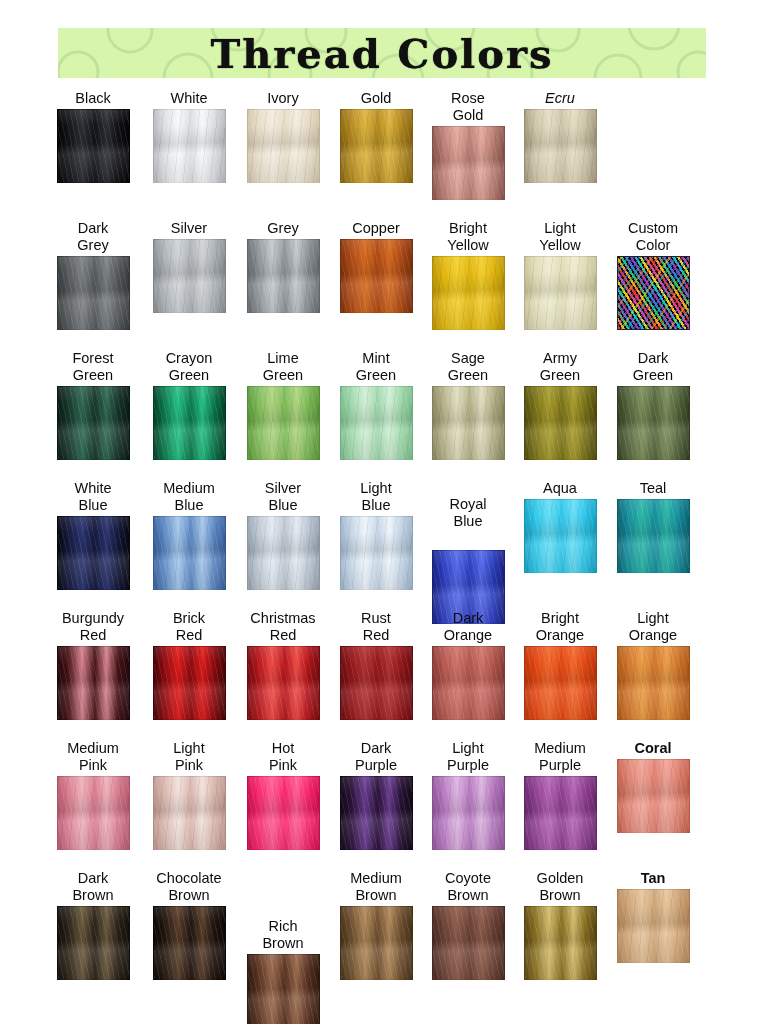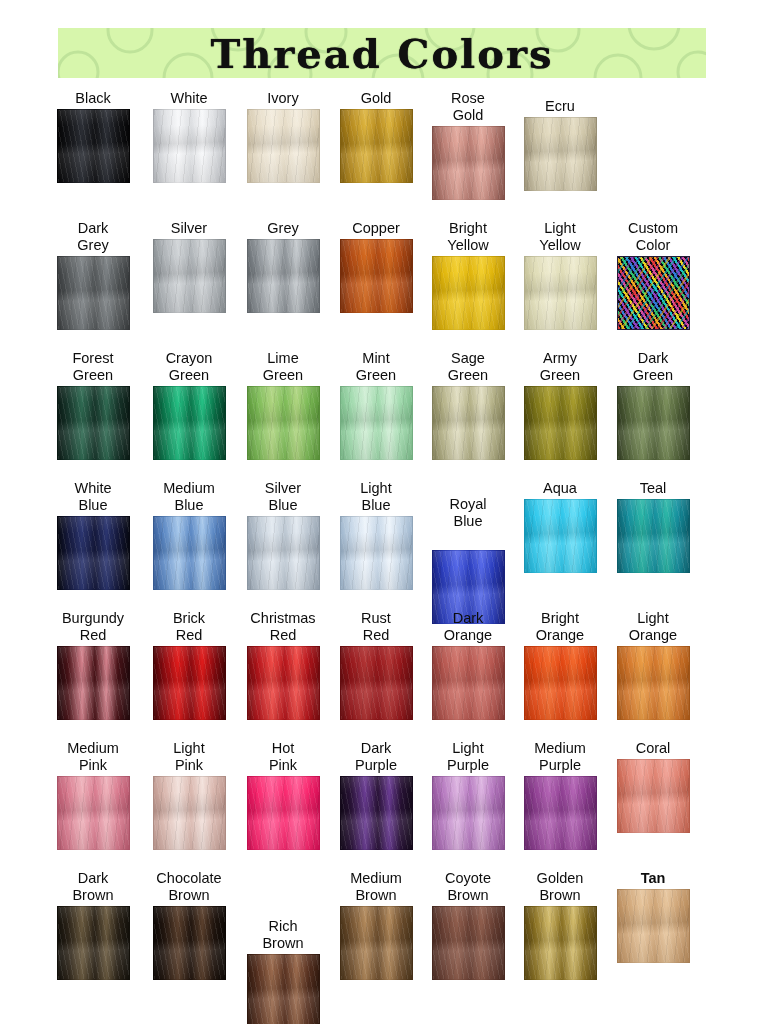--- a/index.html
+++ b/index.html
@@ -180,21 +180,21 @@
         </div>
         <div class="cell" style="left: 422px; top: 0px;">
           <div class="cell-label">Rose
 Gold</div>
           <div class="swatch" style="width: 73px; height: 74px; background: linear-gradient(90deg, rgb(142, 88, 79) 0%, rgb(187, 126, 116) 14%, rgb(226, 167, 155) 34%, rgb(187, 126, 116) 52%, rgb(226, 167, 155) 68%, rgb(187, 126, 116) 84%, rgb(142, 88, 79) 100%);">
             <div class="sheen" style="background-image: linear-gradient(178deg, rgba(255, 255, 255, 0.1) 0%, rgba(255, 255, 255, 0) 22%, rgba(0, 0, 0, 0.1) 46%, rgba(255, 255, 255, 0.1) 60%, rgba(0, 0, 0, 0.08) 100%);"></div>
             <div class="threads"></div>
             <div class="strands"></div>
           </div>
         </div>
-        <div class="cell" style="left: 514px; top: 8px;">
+        <div class="cell" style="left: 514px; top: 0px; font-style: italic;">
           <div class="cell-label">Ecru</div>
           <div class="swatch" style="width: 73px; height: 74px; background: linear-gradient(90deg, rgb(167, 157, 128) 0%, rgb(206, 197, 168) 14%, rgb(228, 220, 194) 34%, rgb(206, 197, 168) 52%, rgb(228, 220, 194) 68%, rgb(206, 197, 168) 84%, rgb(167, 157, 128) 100%);">
             <div class="sheen" style="background-image: linear-gradient(178deg, rgba(255, 255, 255, 0.1) 0%, rgba(255, 255, 255, 0) 22%, rgba(0, 0, 0, 0.1) 46%, rgba(255, 255, 255, 0.1) 60%, rgba(0, 0, 0, 0.08) 100%);"></div>
             <div class="threads"></div>
             <div class="strands"></div>
           </div>
         </div>
       </div>
       <div class="row">
         <div class="cell" style="left: 47px; top: 0px;">
@@ -498,21 +498,21 @@
         </div>
         <div class="cell" style="left: 514px; top: 0px;">
           <div class="cell-label">Medium
 Purple</div>
           <div class="swatch" style="width: 73px; height: 74px; background: linear-gradient(90deg, rgb(110, 42, 114) 0%, rgb(143, 63, 146) 14%, rgb(179, 100, 180) 34%, rgb(143, 63, 146) 52%, rgb(179, 100, 180) 68%, rgb(143, 63, 146) 84%, rgb(110, 42, 114) 100%);">
             <div class="sheen" style="background-image: linear-gradient(178deg, rgba(255, 255, 255, 0.1) 0%, rgba(255, 255, 255, 0) 22%, rgba(0, 0, 0, 0.1) 46%, rgba(255, 255, 255, 0.1) 60%, rgba(0, 0, 0, 0.08) 100%);"></div>
             <div class="threads"></div>
             <div class="strands"></div>
           </div>
         </div>
-        <div class="cell" style="left: 607px; top: 0px;">
+        <div class="cell" style="left: 607px; top: 0px; font-weight: bold;">
           <div class="cell-label">Coral</div>
           <div class="swatch" style="width: 73px; height: 74px; background: linear-gradient(90deg, rgb(201, 100, 79) 0%, rgb(224, 131, 114) 14%, rgb(240, 163, 151) 34%, rgb(224, 131, 114) 52%, rgb(240, 163, 151) 68%, rgb(224, 131, 114) 84%, rgb(201, 100, 79) 100%);">
             <div class="sheen" style="background-image: linear-gradient(178deg, rgba(255, 255, 255, 0.1) 0%, rgba(255, 255, 255, 0) 22%, rgba(0, 0, 0, 0.1) 46%, rgba(255, 255, 255, 0.1) 60%, rgba(0, 0, 0, 0.08) 100%);"></div>
             <div class="threads"></div>
             <div class="strands"></div>
           </div>
         </div>
       </div>
       <div class="row last">
         <div class="cell" style="left: 47px; top: 0px;">

